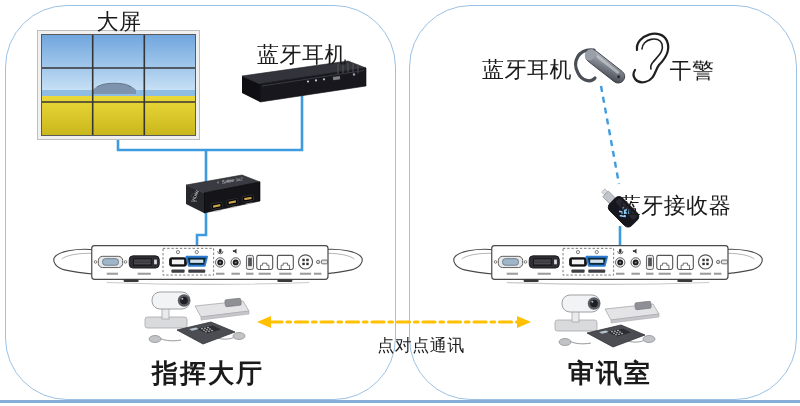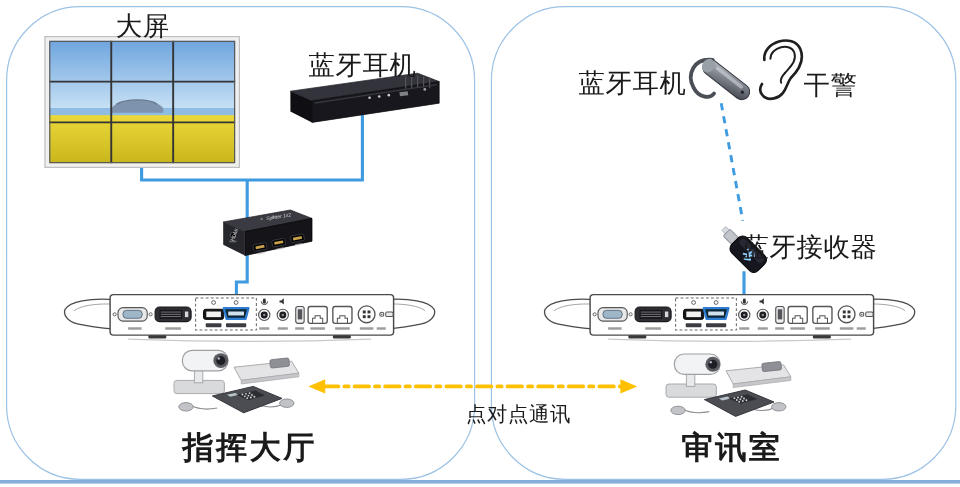--- a/index.html
+++ b/index.html
@@ -284,14 +284,14 @@
 
   <div class="lbl" style="left:119px;top:7px">大屏</div>
   <div class="lbl" style="left:302px;top:40px">蓝牙耳机</div>
   <div class="lbl title" style="left:208px;top:356px">指挥大厅</div>
 
   <div class="lbl" style="left:527px;top:55px">蓝牙耳机</div>
   <div class="lbl" style="left:692px;top:56px">干警</div>
   <div class="lbl" style="left:675px;top:191px">蓝牙接收器</div>
   <div class="lbl title" style="left:610px;top:356px">审讯室</div>
 
-  <div class="lbl p2p" style="left:432px;top:334px">点对点通讯</div>
+  <div class="lbl p2p" style="left:421px;top:334px">点对点通讯</div>
 </div>
 
 </body></html>

